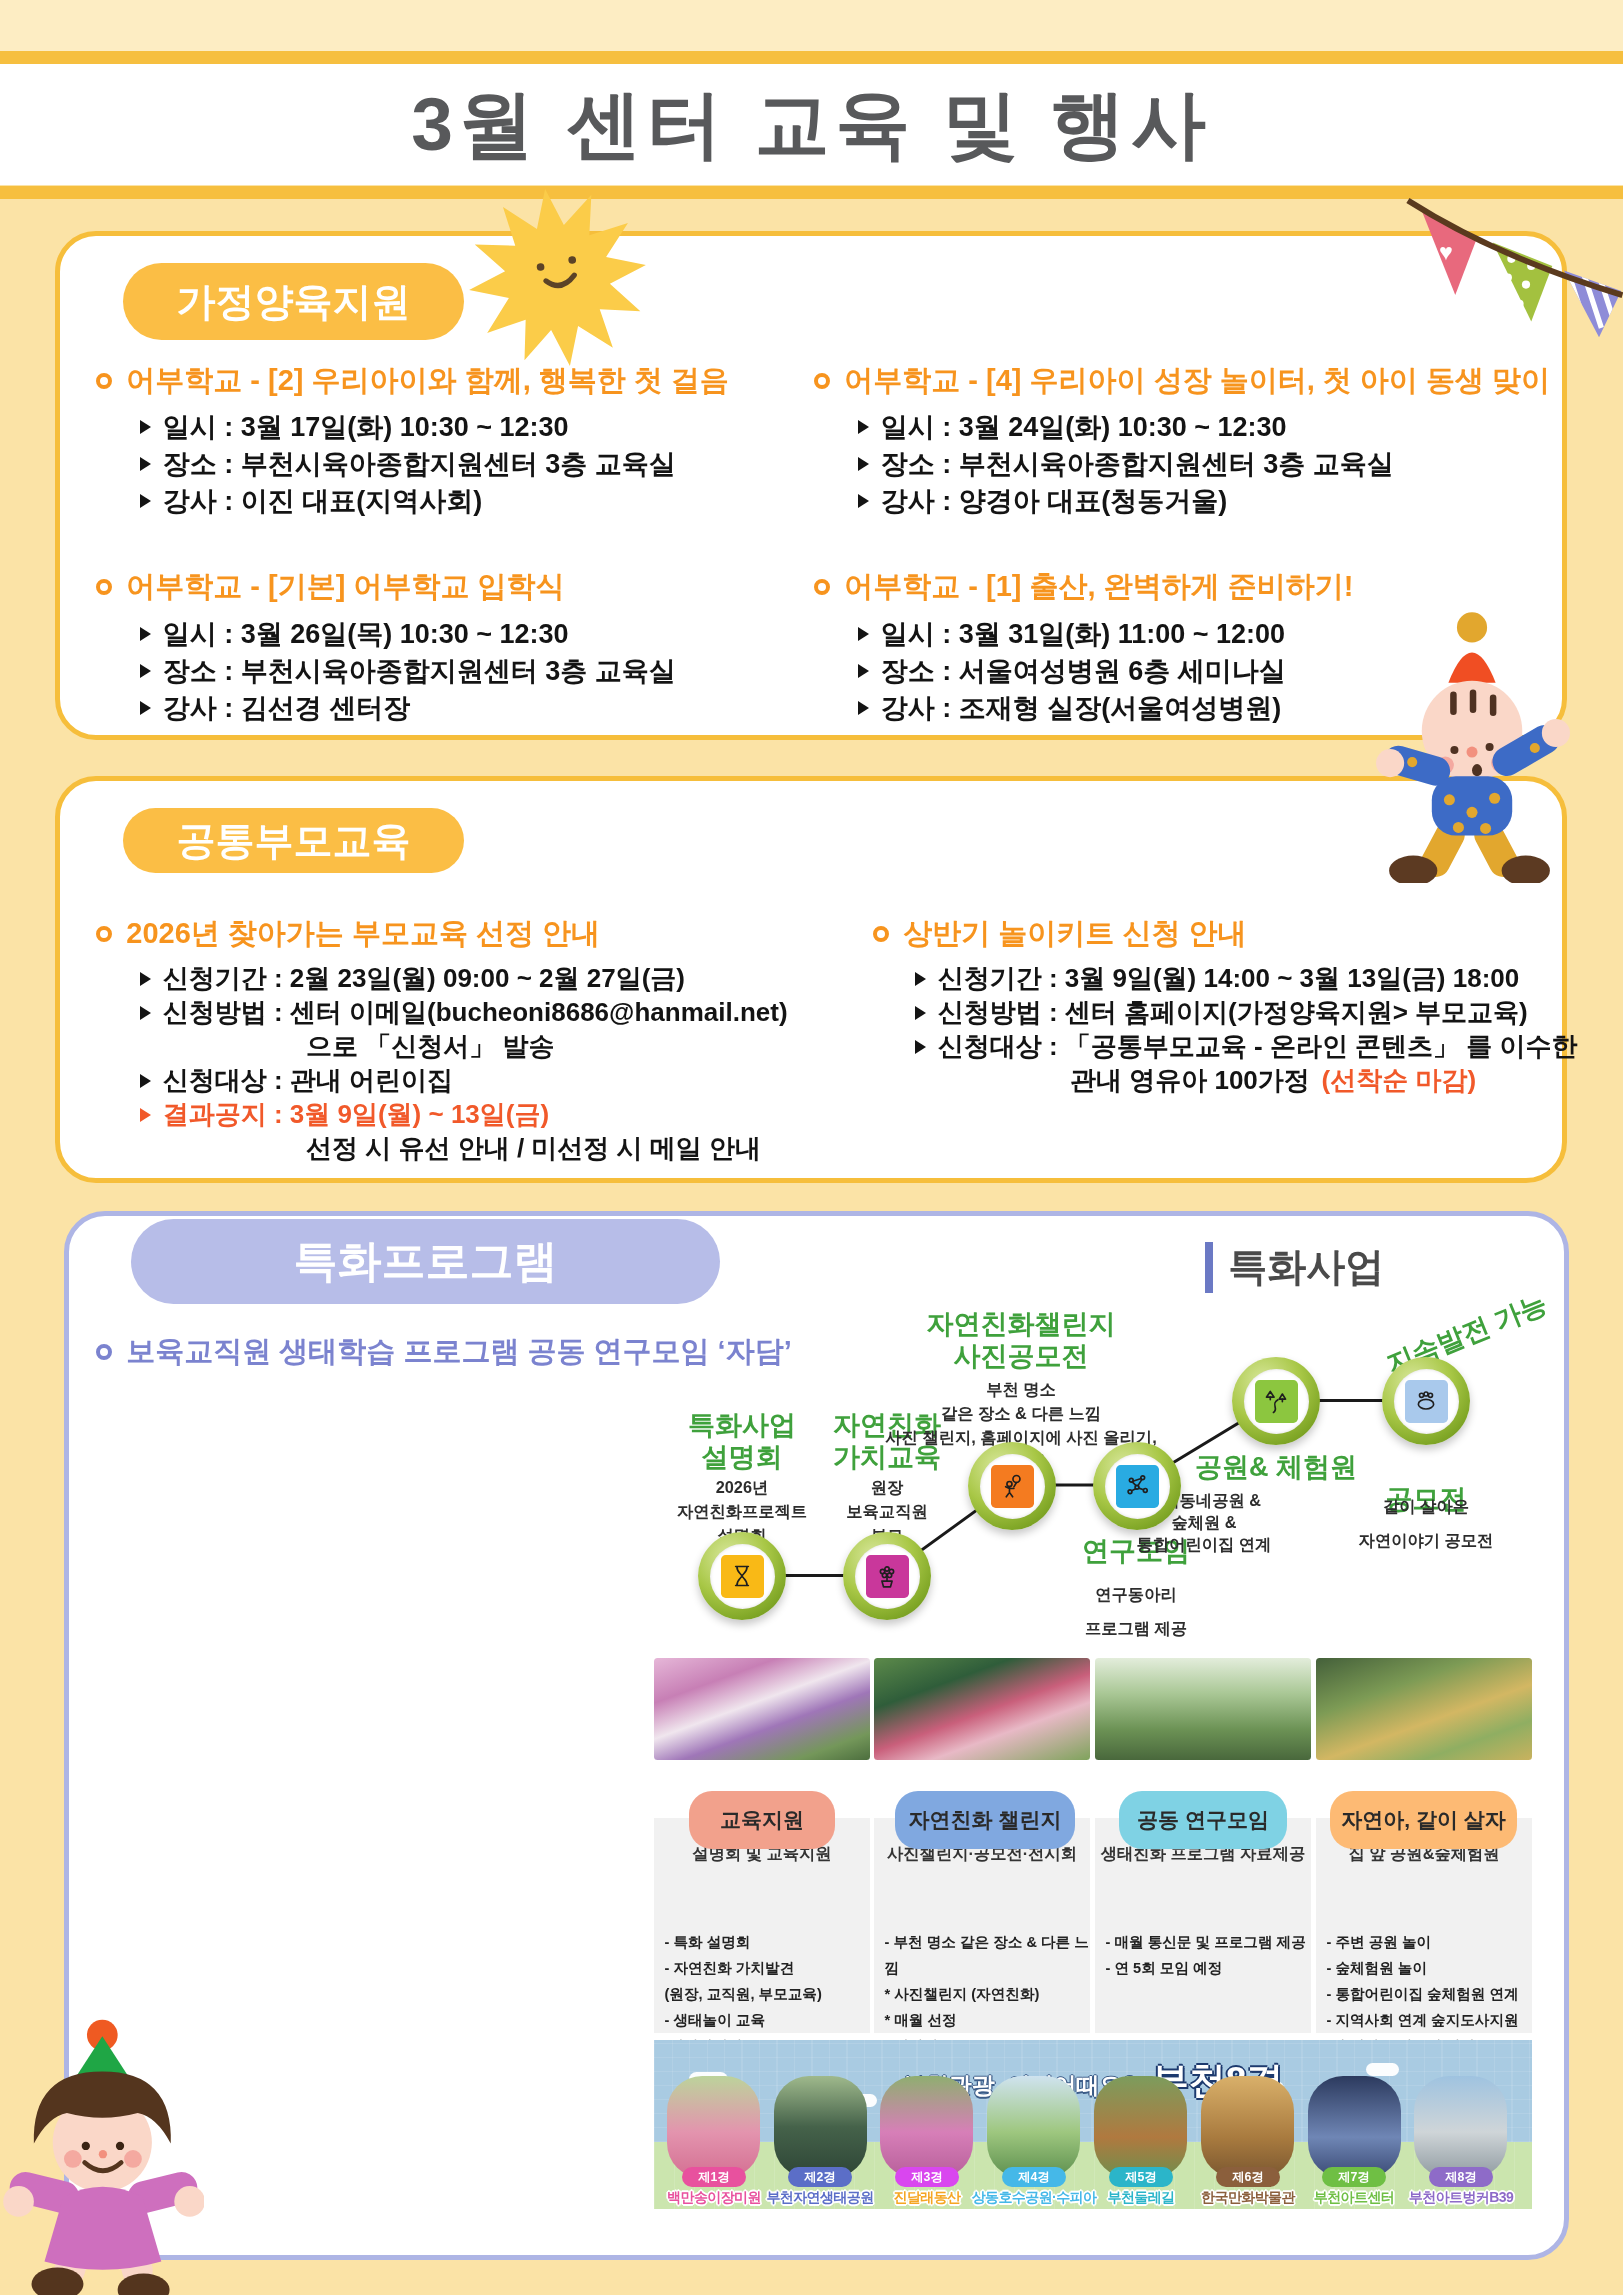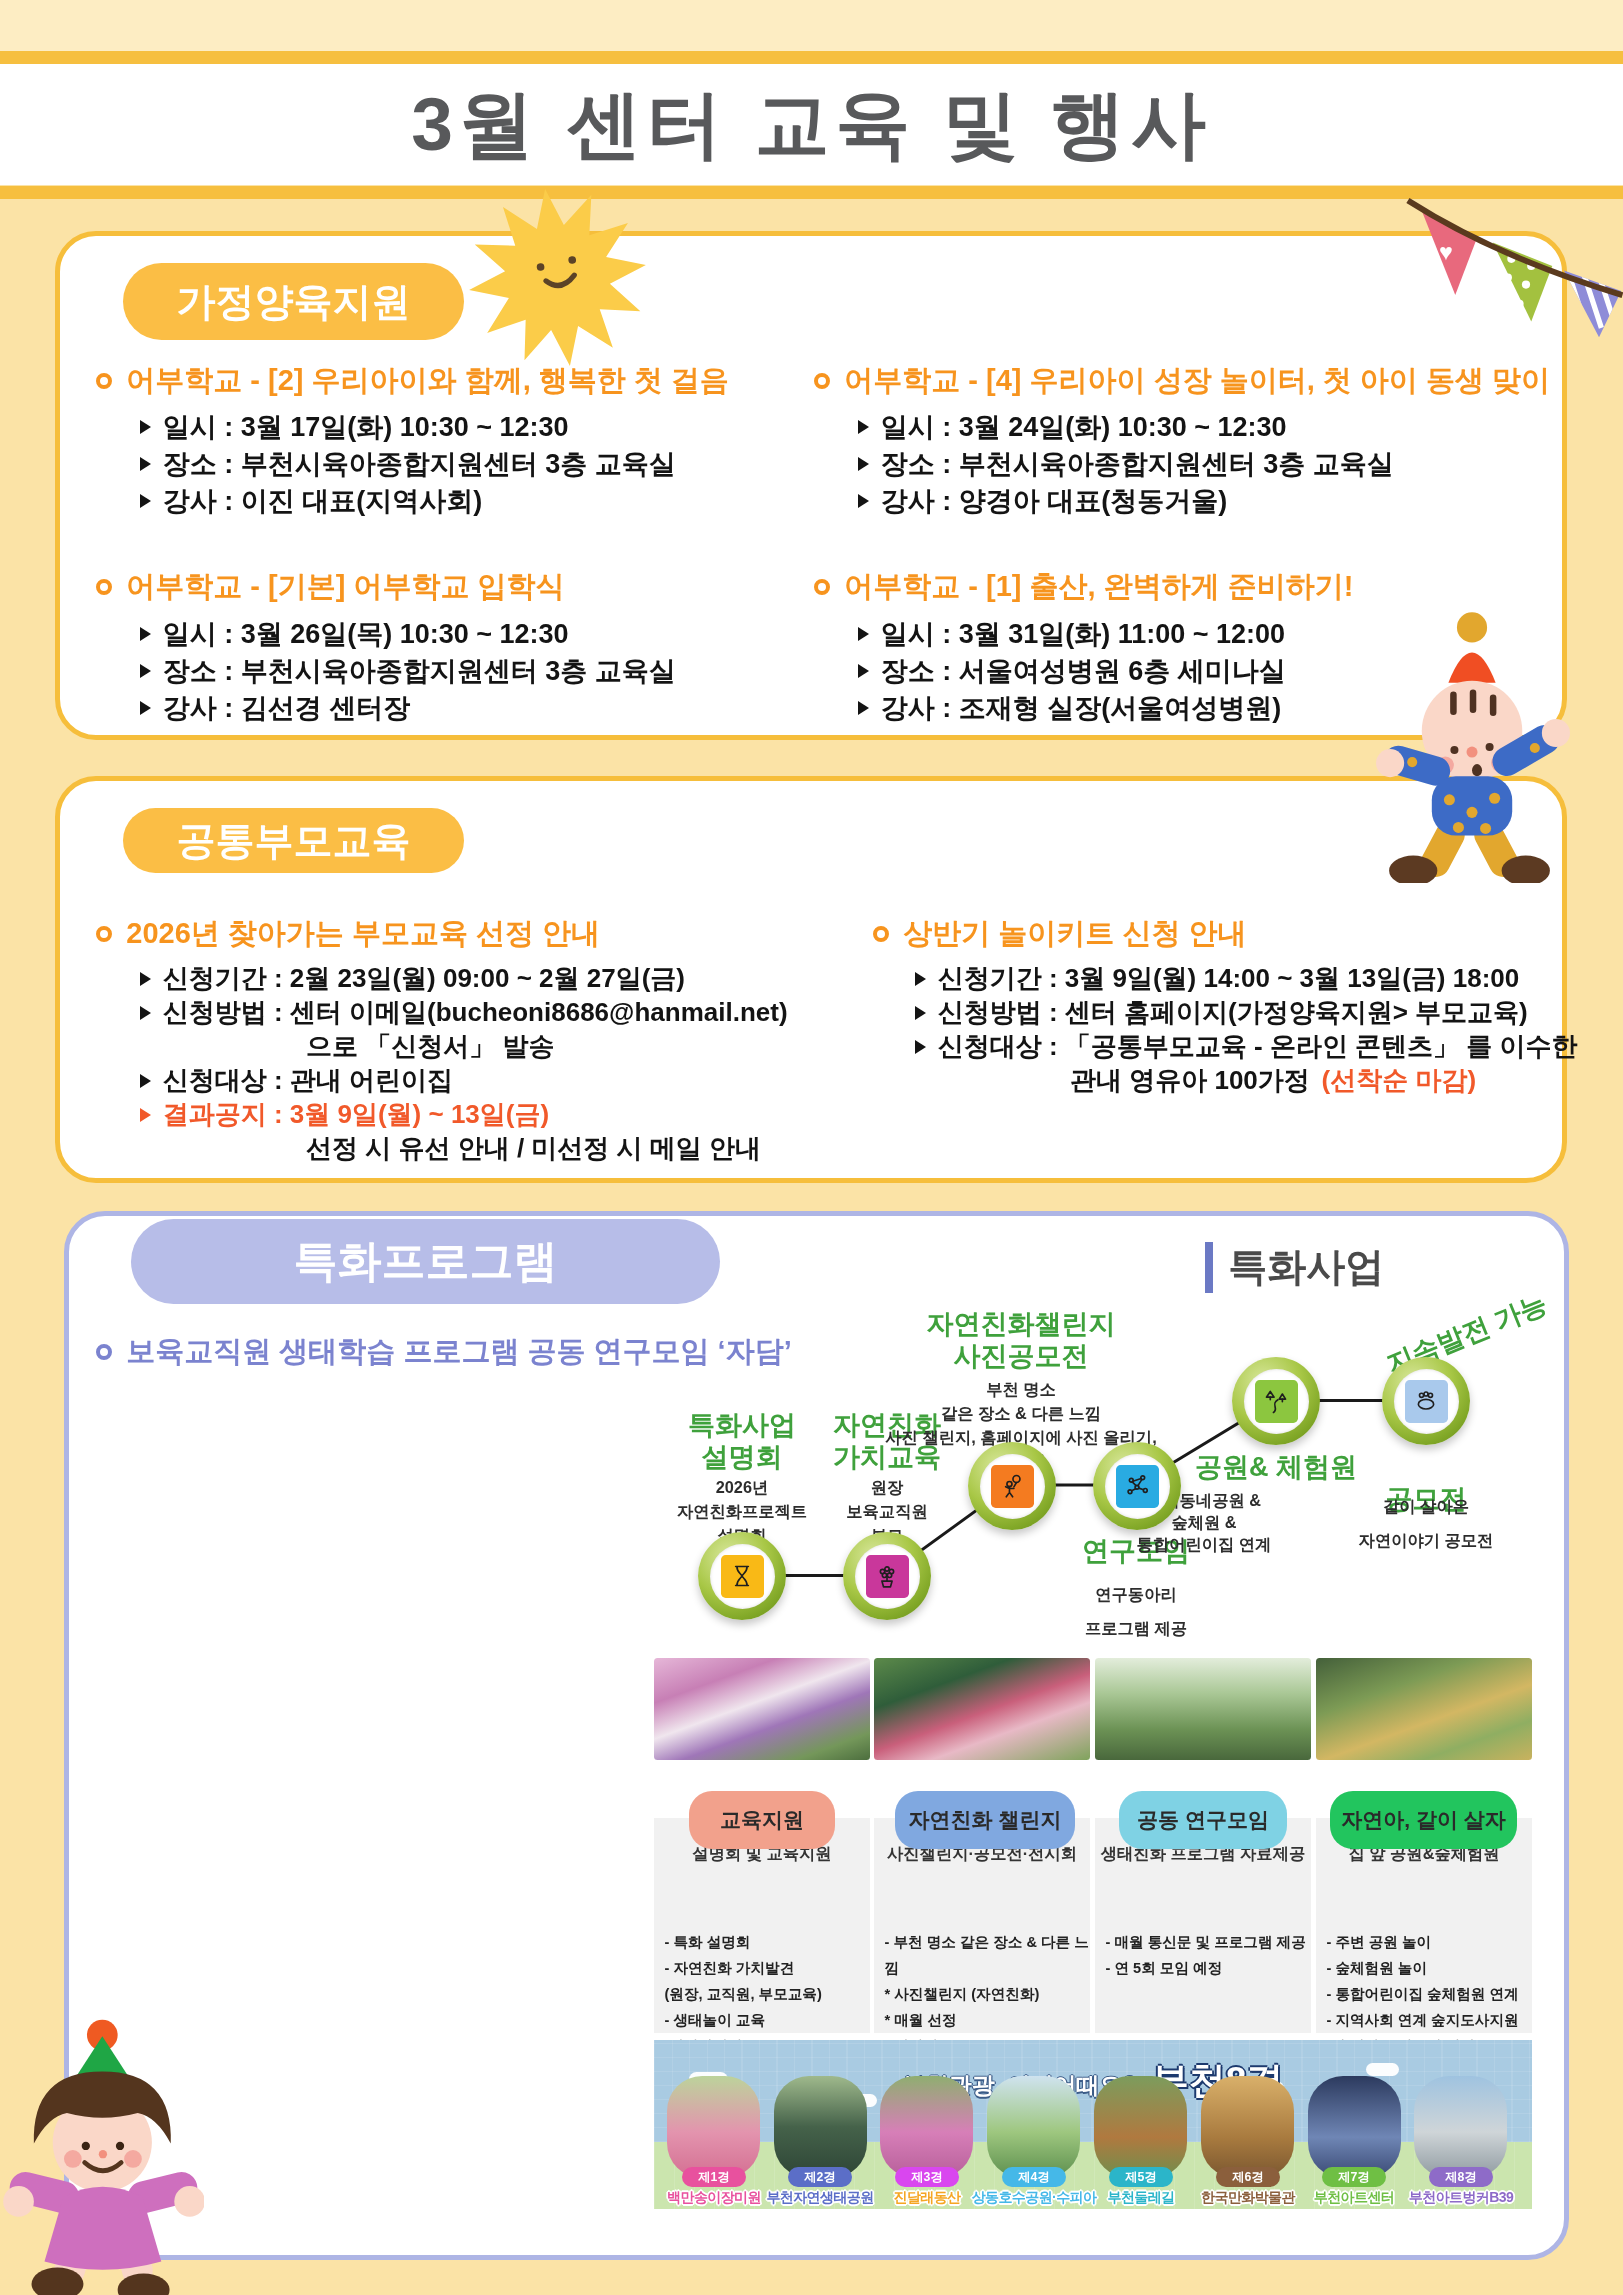--- a/index.html
+++ b/index.html
@@ -438,21 +438,21 @@
     <div class="panel-items" style="top: 67px; white-space: pre-line;">-  주변 공원 놀이
 -  숲체험원 놀이
 -  통합어린이집 숲체험원 연계
 -  지역사회 연계 숲지도사지원
 -  숲협회 부천분회 협력</div>
   </div>
 
   <div class="abs colpill" style="left: 689px; top: 1791px; width: 146px; z-index: 3; background: rgb(242, 161, 140);">교육지원</div>
   <div class="abs colpill" style="left: 895px; top: 1791px; width: 180px; z-index: 3; background: rgb(128, 168, 224);">자연친화 챌린지</div>
   <div class="abs colpill" style="left: 1119px; top: 1791px; width: 168px; z-index: 3; background: rgb(127, 210, 228);">공동 연구모임</div>
-  <div class="abs colpill" style="left: 1330px; top: 1791px; width: 187px; z-index: 3; background: #22c55e;">자연아, 같이 살자</div>
+  <div class="abs colpill" style="left: 1330px; top: 1791px; width: 187px; z-index: 3; background: #fdba74;">자연아, 같이 살자</div>
 
   <div class="abs banner">
     <div class="banner-sky"></div>
     <div class="banner-ground"></div>
     <div class="cloud" style="left:35px;top:32px;width:39px;height:15px"></div>
     <div class="cloud" style="left:193px;top:54px;width:30px;height:13px"></div>
     <div class="cloud" style="left:589px;top:41px;width:41px;height:15px"></div>
     <div class="cloud" style="left:712px;top:23px;width:33px;height:13px"></div>
     <div class="cloud" style="left:817px;top:55px;width:27px;height:11.7px"></div>
     <div class="banner-titles">

